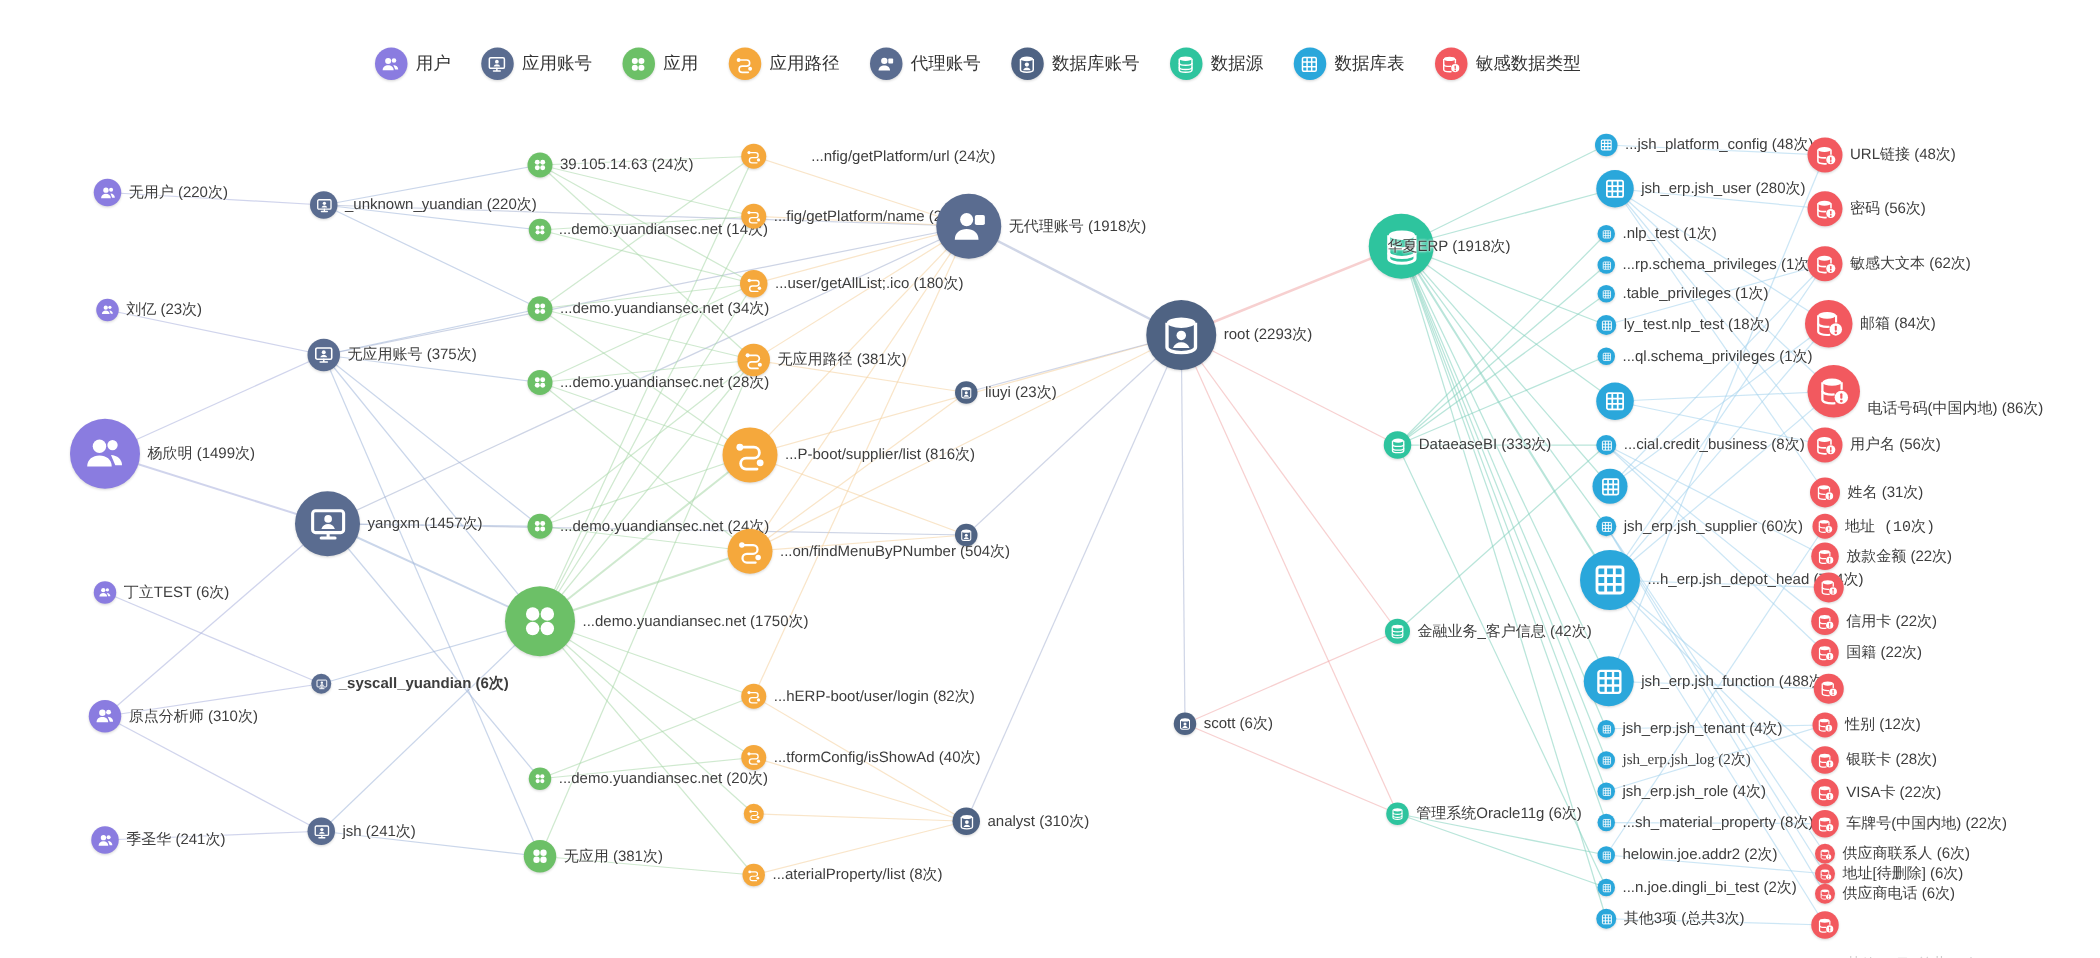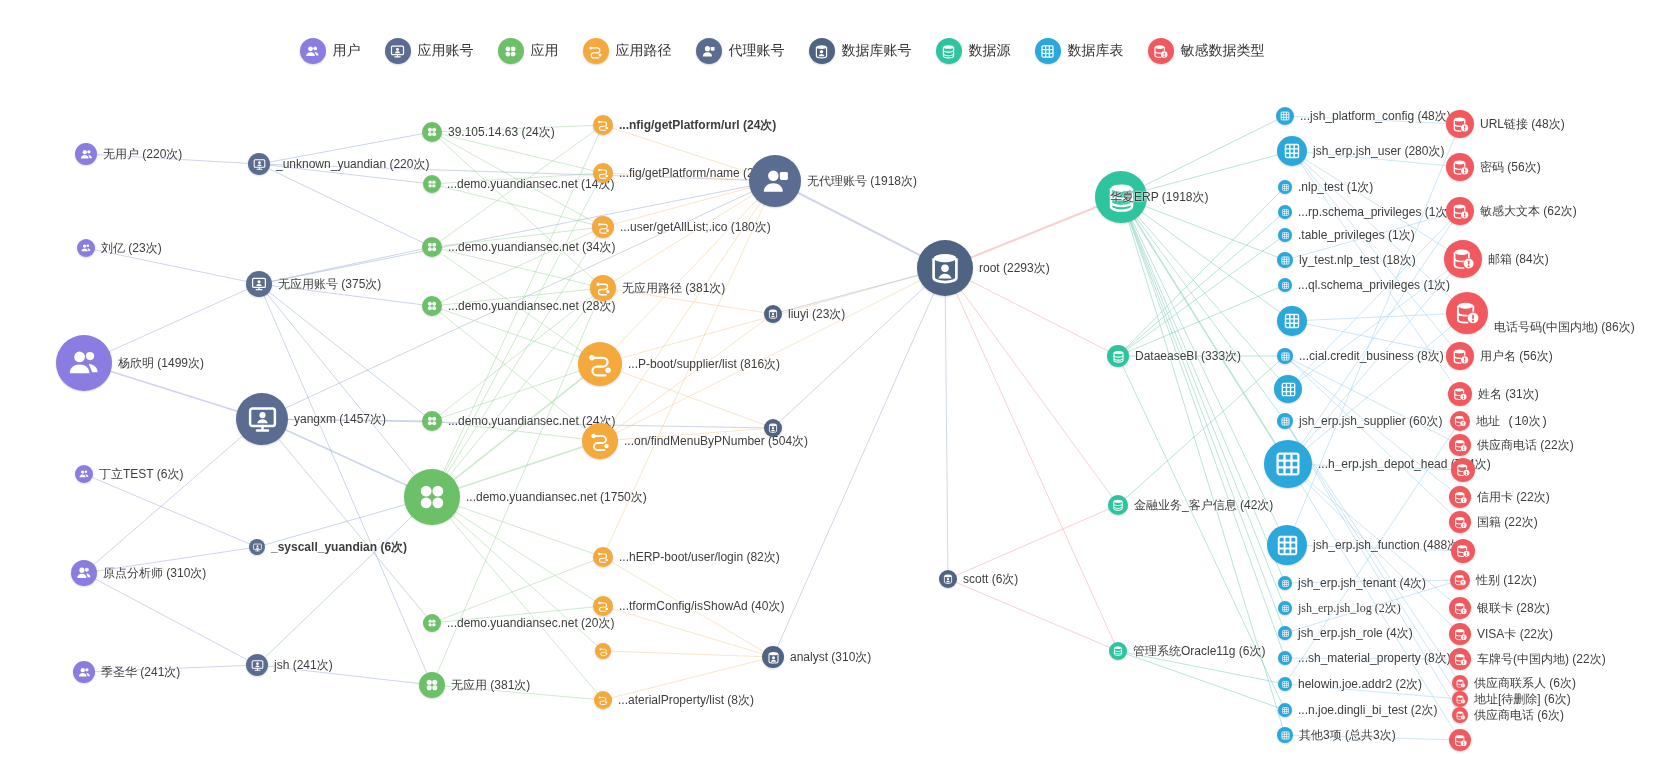--- a/index.html
+++ b/index.html
@@ -436,21 +436,21 @@
         </svg>
       </div>
       <div class="node-label" style="left: 451px; top: 685px;">无应用 (381次)</div>
       <div class="node" style="left: 593px; top: 115px; width: 20px; height: 20px; background: rgb(245, 168, 60); color: rgb(245, 168, 60);">
         <svg viewBox="0 0 24 24" width="14" height="14">
           <circle cx="5.5" cy="7" r="2.2" fill="#fff"></circle>
           <path d="M7.7 7h6.8a3.5 3.5 0 0 1 0 7H9.5a3.5 3.5 0 0 0 0 7h7" fill="none" stroke="#fff" stroke-width="1.8" stroke-linecap="round"></path>
           <circle cx="18.5" cy="17" r="2.2" fill="#fff"></circle>
         </svg>
       </div>
-      <div class="node-label" style="left: 619px; top: 125px; font-weight: bold;">...nfig/getPlatform/url (24次)</div>
+      <div class="node-label" style="left: 649px; top: 125px;">...nfig/getPlatform/url (24次)</div>
       <div class="node" style="left: 593px; top: 163px; width: 20px; height: 20px; background: rgb(245, 168, 60); color: rgb(245, 168, 60);">
         <svg viewBox="0 0 24 24" width="14" height="14">
           <circle cx="5.5" cy="7" r="2.2" fill="#fff"></circle>
           <path d="M7.7 7h6.8a3.5 3.5 0 0 1 0 7H9.5a3.5 3.5 0 0 0 0 7h7" fill="none" stroke="#fff" stroke-width="1.8" stroke-linecap="round"></path>
           <circle cx="18.5" cy="17" r="2.2" fill="#fff"></circle>
         </svg>
       </div>
       <div class="node-label" style="left: 619px; top: 173px;">...fig/getPlatform/name (24次)</div>
       <div class="node" style="left: 592px; top: 216px; width: 22px; height: 22px; background: rgb(245, 168, 60); color: rgb(245, 168, 60);">
         <svg viewBox="0 0 24 24" width="15" height="15">
@@ -828,21 +828,21 @@
       <div class="node" style="left: 1449px; top: 434px; width: 22px; height: 22px; background: rgb(242, 89, 95); color: rgb(242, 89, 95);">
         <svg viewBox="0 0 24 24" width="15" height="15">
           <ellipse cx="10.8" cy="5.8" rx="6.6" ry="2.5" fill="#fff"></ellipse>
           <path d="M4.2 5.8v12c0 1.4 2.9 2.5 6.6 2.5.8 0 1.6-.1 2.3-.2M17.4 5.8v5.2" fill="none" stroke="#fff" stroke-width="1.6"></path>
           <path d="M4.2 11.8c0 1.4 2.9 2.5 6.6 2.5.6 0 1.2 0 1.8-.1" fill="none" stroke="#fff" stroke-width="1.6"></path>
           <circle cx="17.2" cy="16.2" r="4.6" fill="#fff"></circle>
           <rect x="16.45" y="13.4" width="1.5" height="3.8" rx=".7" fill="currentColor"></rect>
           <circle cx="17.2" cy="18.7" r=".95" fill="currentColor"></circle>
         </svg>
       </div>
-      <div class="node-label" style="left: 1477px; top: 445px;">供应商电话 (22次)</div>
+      <div class="node-label" style="left: 1477px; top: 445px;">放款金额 (22次)</div>
       <div class="node" style="left: 1451px; top: 458px; width: 24px; height: 24px; background: rgb(242, 89, 95); color: rgb(242, 89, 95);">
         <svg viewBox="0 0 24 24" width="16" height="16">
           <ellipse cx="10.8" cy="5.8" rx="6.6" ry="2.5" fill="#fff"></ellipse>
           <path d="M4.2 5.8v12c0 1.4 2.9 2.5 6.6 2.5.8 0 1.6-.1 2.3-.2M17.4 5.8v5.2" fill="none" stroke="#fff" stroke-width="1.6"></path>
           <path d="M4.2 11.8c0 1.4 2.9 2.5 6.6 2.5.6 0 1.2 0 1.8-.1" fill="none" stroke="#fff" stroke-width="1.6"></path>
           <circle cx="17.2" cy="16.2" r="4.6" fill="#fff"></circle>
           <rect x="16.45" y="13.4" width="1.5" height="3.8" rx=".7" fill="currentColor"></rect>
           <circle cx="17.2" cy="18.7" r=".95" fill="currentColor"></circle>
         </svg>
       </div>

